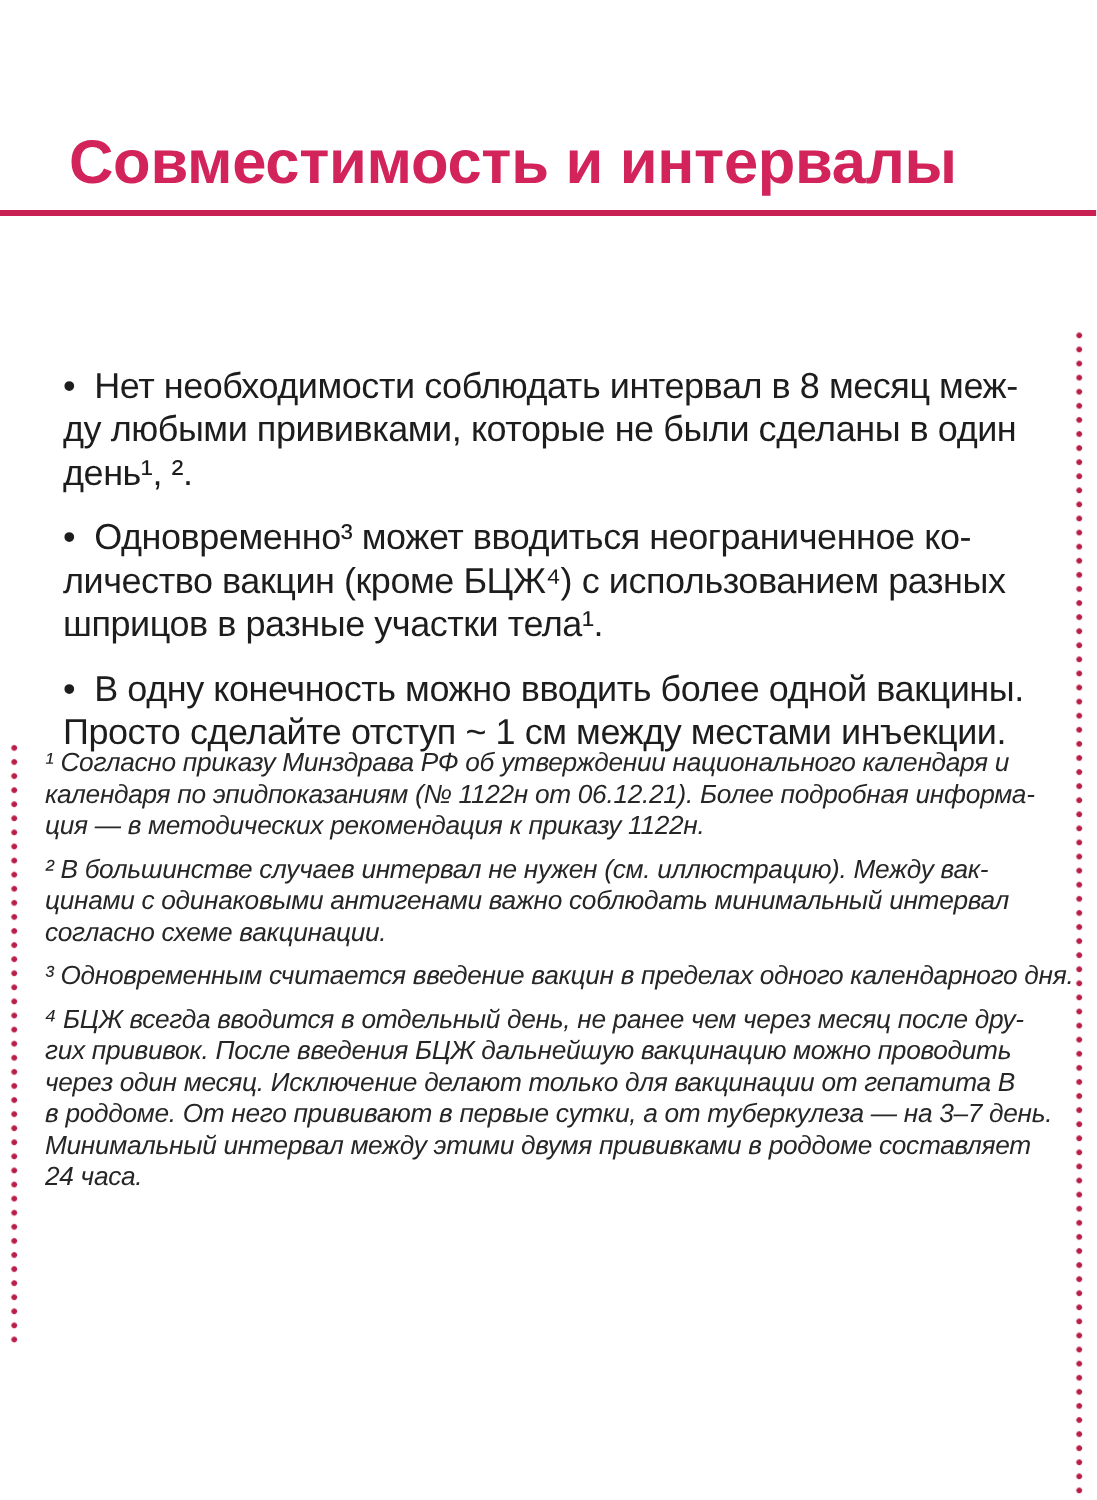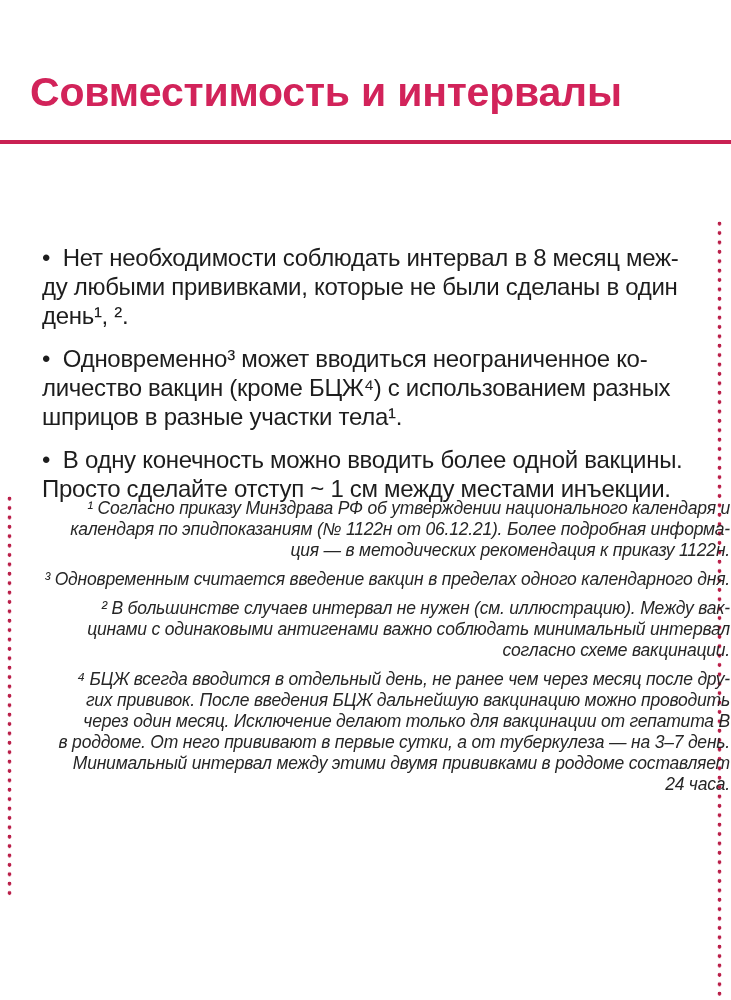--- a/index.html
+++ b/index.html
@@ -16,21 +16,21 @@
     width: 731px;
     height: 1000px;
     background: var(--page_bg);
     overflow: hidden;
     font-family: "Liberation Sans", "DejaVu Sans", sans-serif;
   }
   .title {
     position: absolute;
     left: 30px;
     top: 70px;
-    margin: 0;
+    margin: 16px;
     font-size: 41px;
     line-height: 1.1;
     font-weight: 700;
     color: var(--accent);
     letter-spacing: -0.2px;
     white-space: pre;
   }
   .rule {
     position: absolute;
     left: 0;
@@ -63,21 +63,20 @@
     letter-spacing: -0.3px;
     color: var(--body_text);
     white-space: pre;
   }
   .footnotes {
     position: absolute;
     left: 30px;
     top: 498px;
     width: 700px;
     overflow: hidden;
-    text-align: right;
   }
   .footnote-para {
     margin: 0 0 8px 0;
     font-size: 17.5px;
     line-height: 21px;
     letter-spacing: -0.2px;
     font-style: italic;
     color: var(--footnote_text);
     white-space: pre;
   }
@@ -103,24 +102,24 @@
 личество вакцин (кроме БЦЖ⁴) с использованием разных
 шприцов в разные участки тела¹.</p>
     <p class="bullet-para">•  В одну конечность можно вводить более одной вакцины.
 Просто сделайте отступ ~ 1 см между местами инъекции.</p>
   </div>
 
   <div class="footnotes">
     <p class="footnote-para">¹ Согласно приказу Минздрава РФ об утверждении национального календаря и
 календаря по эпидпоказаниям (№ 1122н от 06.12.21). Более подробная информа-
 ция — в методических рекомендация к приказу 1122н.</p>
-    <p class="footnote-para">³ Одновременным считается введение вакцин в пределах одного календарного дня.</p>
     <p class="footnote-para">² В большинстве случаев интервал не нужен (см. иллюстрацию). Между вак-
 цинами с одинаковыми антигенами важно соблюдать минимальный интервал
 согласно схеме вакцинации.</p>
+    <p class="footnote-para">³ Одновременным считается введение вакцин в пределах одного календарного дня.</p>
     <p class="footnote-para">⁴ БЦЖ всегда вводится в отдельный день, не ранее чем через месяц после дру-
 гих прививок. После введения БЦЖ дальнейшую вакцинацию можно проводить
 через один месяц. Исключение делают только для вакцинации от гепатита В
 в роддоме. От него прививают в первые сутки, а от туберкулеза — на 3–7 день.
 Минимальный интервал между этими двумя прививками в роддоме составляет
 24 часа.</p>
   </div>
 
 </div>
 

